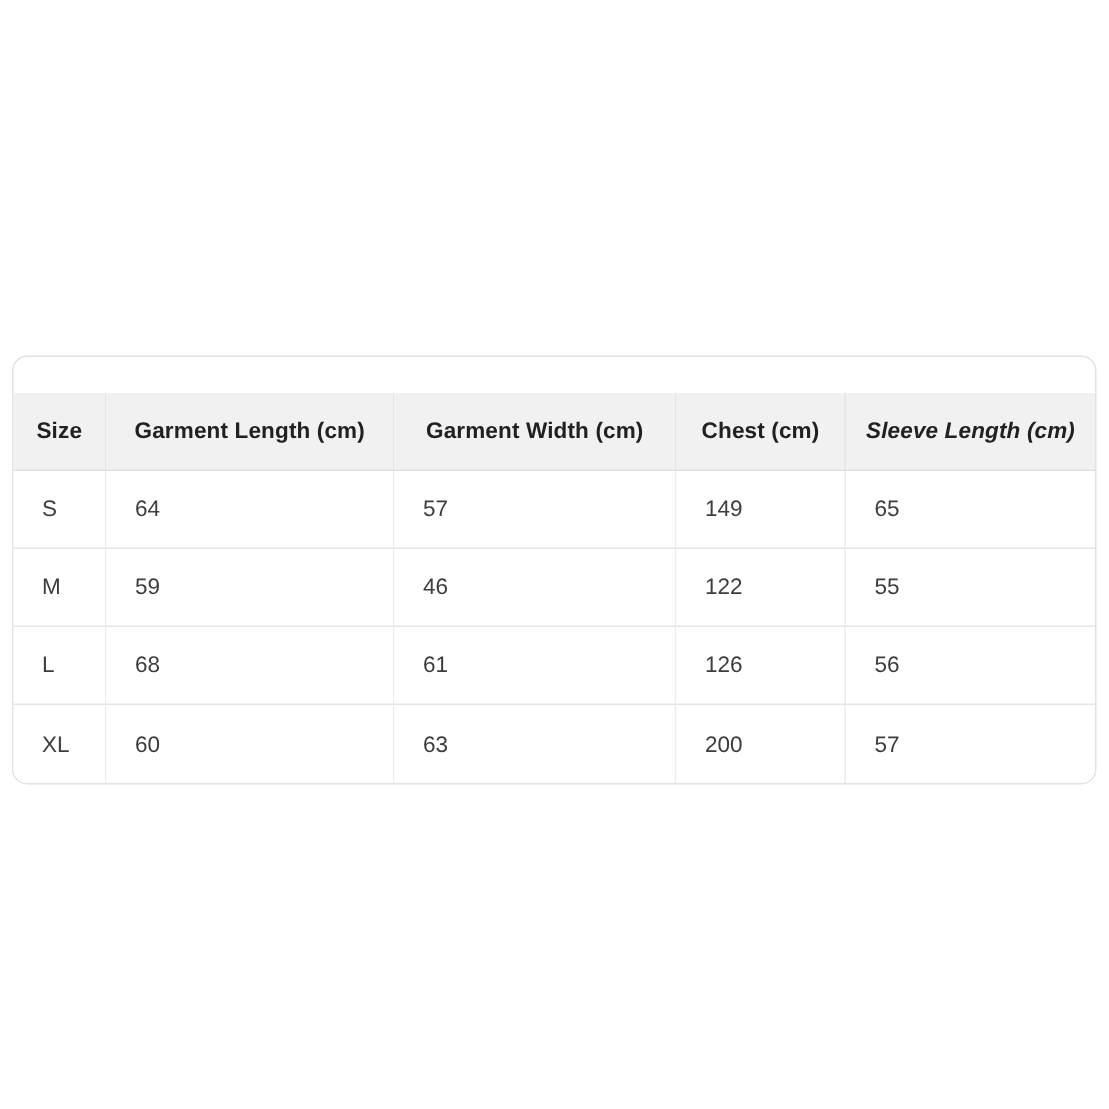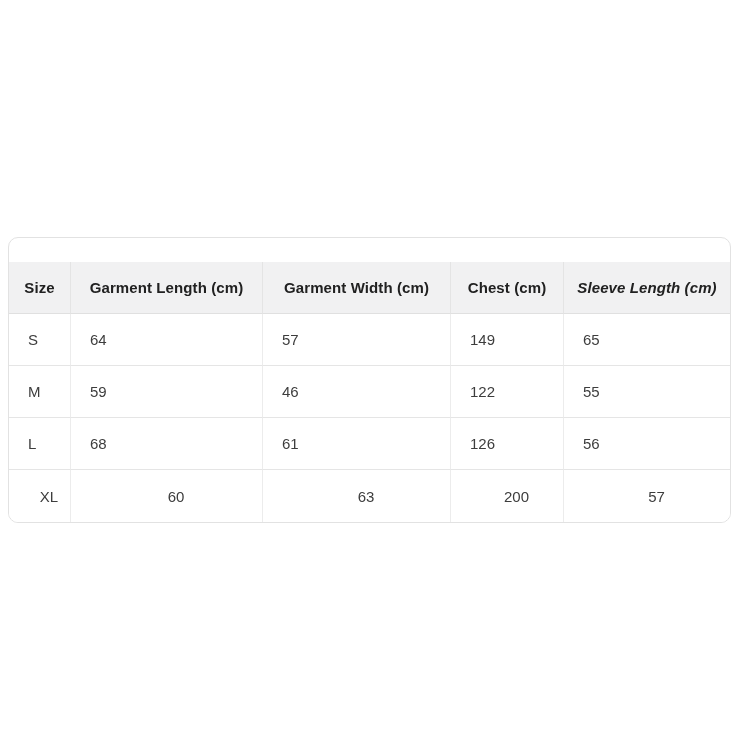--- a/index.html
+++ b/index.html
@@ -50,21 +50,21 @@
     font-size: 15px;
     font-weight: 400;
     color: #3d3d3d;
     text-align: left;
     vertical-align: middle;
     padding-left: 19px;
     border-bottom: 1px solid #e5e5e5;
     border-right: 1px solid #ececec;
   }
   td:last-child { border-right: none; }
-  tr:last-child td { border-bottom: none; text-align: center; }
+  tr:last-child td { border-bottom: none; }
 </style>
 </head>
 <body>
 
 <div class="table-wrap">
   <table class="size-chart">
     <colgroup>
       <col class="c-size">
         <col class="c-garment">
         <col class="c-shoulder">

